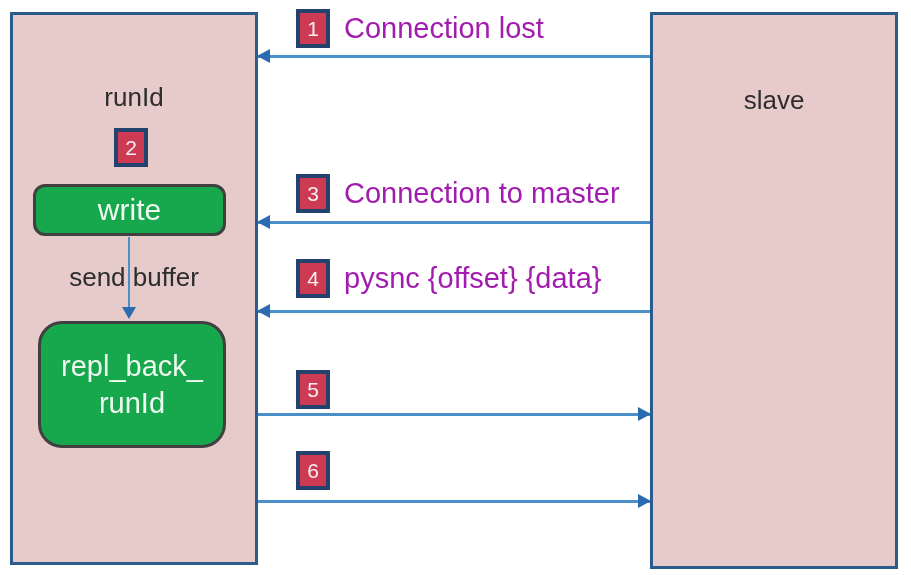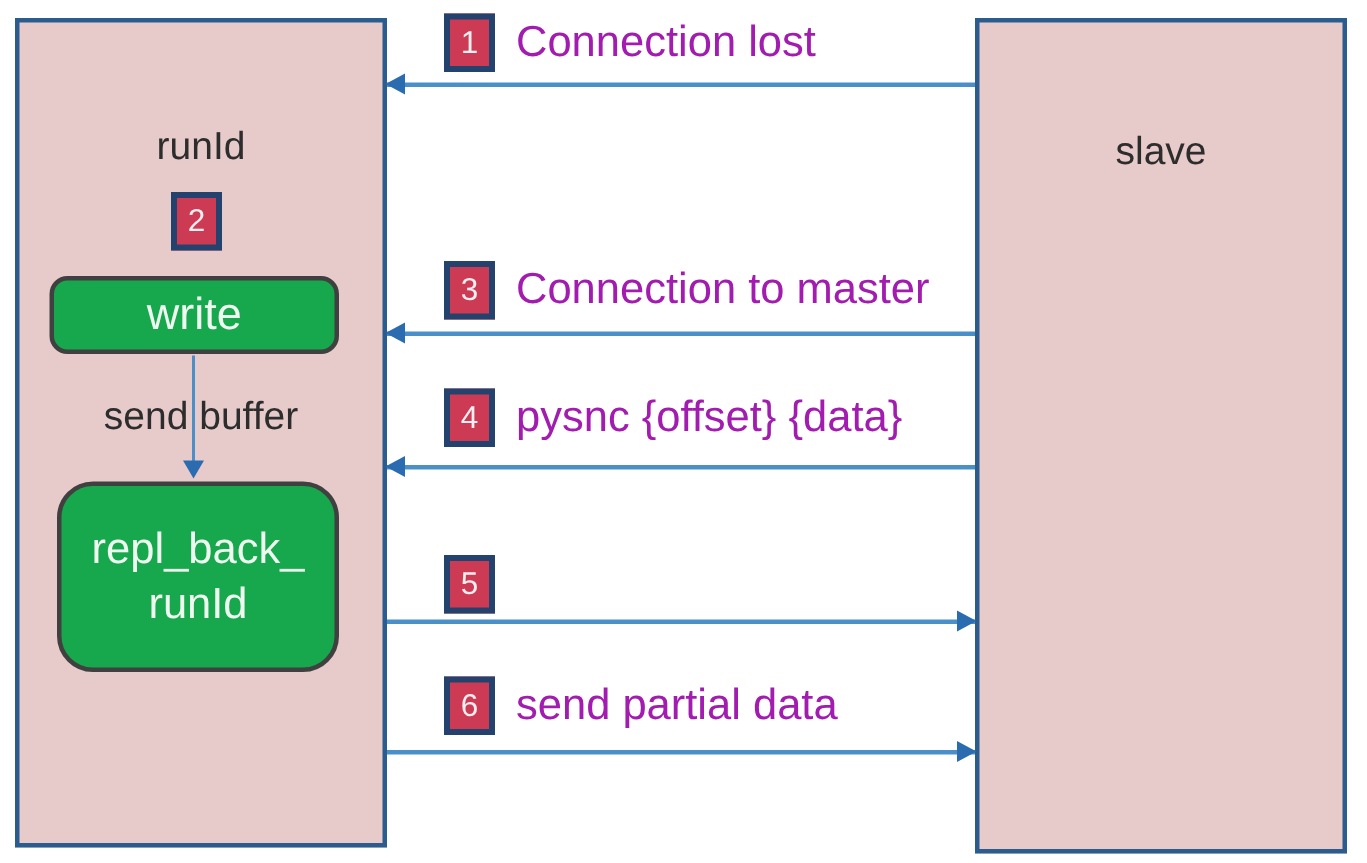--- a/index.html
+++ b/index.html
@@ -124,20 +124,19 @@
       <span class="badge">5</span>
     </div>
     <div class="msg-line to-slave">
       <span class="head"></span>
     </div>
   </div>
 
   <div class="msg m6">
     <div class="msg-label-row">
       <span class="badge">6</span>
-      <span class="msg-text">send partial data</span>
     </div>
     <div class="msg-line to-slave">
       <span class="head"></span>
     </div>
   </div>
 
 </div>
 
 </body></html>

